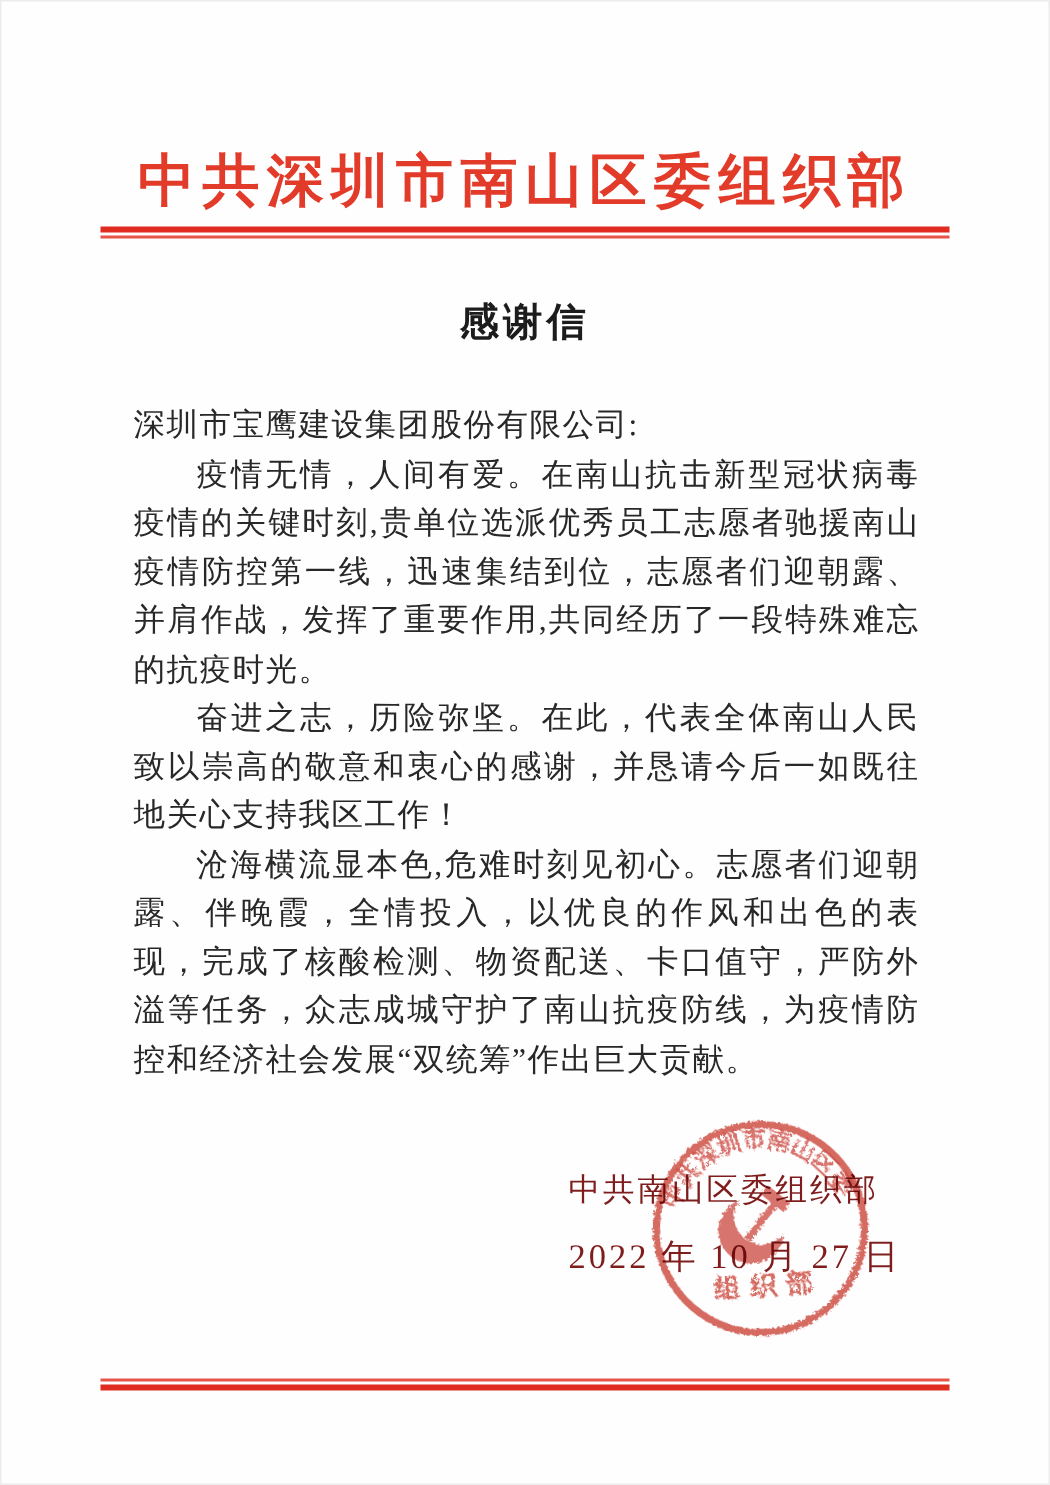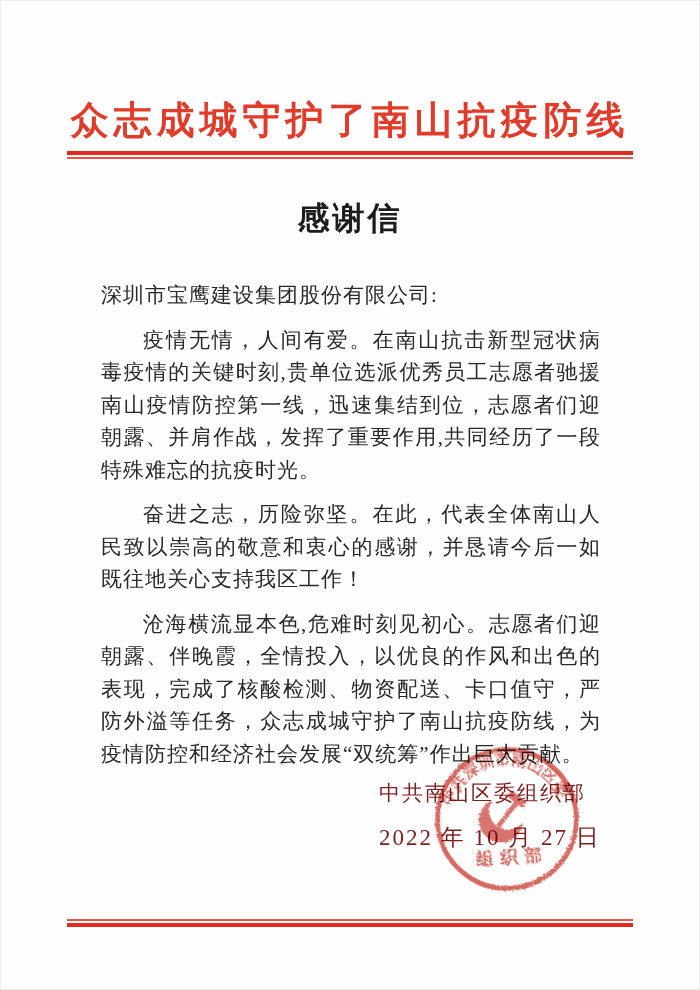--- a/index.html
+++ b/index.html
@@ -28,35 +28,35 @@
   .rule-bottom{top:918px;}
   .rule .thick{height:4px;background:#e02b20;}
   .rule .thin{height:2px;background:#e85548;}
   .rule-top .thick{margin-bottom:2px;}
   .rule-bottom .thin{margin-bottom:2px;}
   
   .doc-title{
     position:absolute;top:196px;left:0;right:0;
     text-align:center;
     color:#1c1c1c;
-    font-size:32px;
+    font-size:26px;
     font-weight:bold;
     letter-spacing:3px;
   }
   
   .body-text{
     position:absolute;top:266px;left:88px;width:524px;
     color:#282828;
     font-size:21px;
     line-height:32.5px;
     text-align:justify;
     text-justify:inter-character;
     letter-spacing:1px;
   }
-  .body-text p{margin:12px;}
+  .body-text p{margin:0;}
   .body-text p.para{text-indent:2em;}
   
   .sign-block{
     position:absolute;top:778px;left:378px;width:256px;
     text-align:left;
     color:#7f1d1d;
   }
   .sign-name{font-size:21px;letter-spacing:2px;}
   .sign-date{margin-top:15px;font-size:23px;letter-spacing:2px;}
   
@@ -67,21 +67,21 @@
     opacity:0.88;
     transform:rotate(-4deg);
     pointer-events:none;
   }
 </style>
 </head>
 <body>
 
 <div class="page">
 
-  <div class="letterhead">众志成城守护了南山抗疫防线</div>
+  <div class="letterhead">中共深圳市南山区委组织部</div>
 
   <div class="rule rule-top">
     <div class="thick"></div>
     <div class="thin"></div>
   </div>
 
   <div class="doc-title">感谢信</div>
 
   <div class="body-text">
     <p class="salutation">深圳市宝鹰建设集团股份有限公司:</p>

